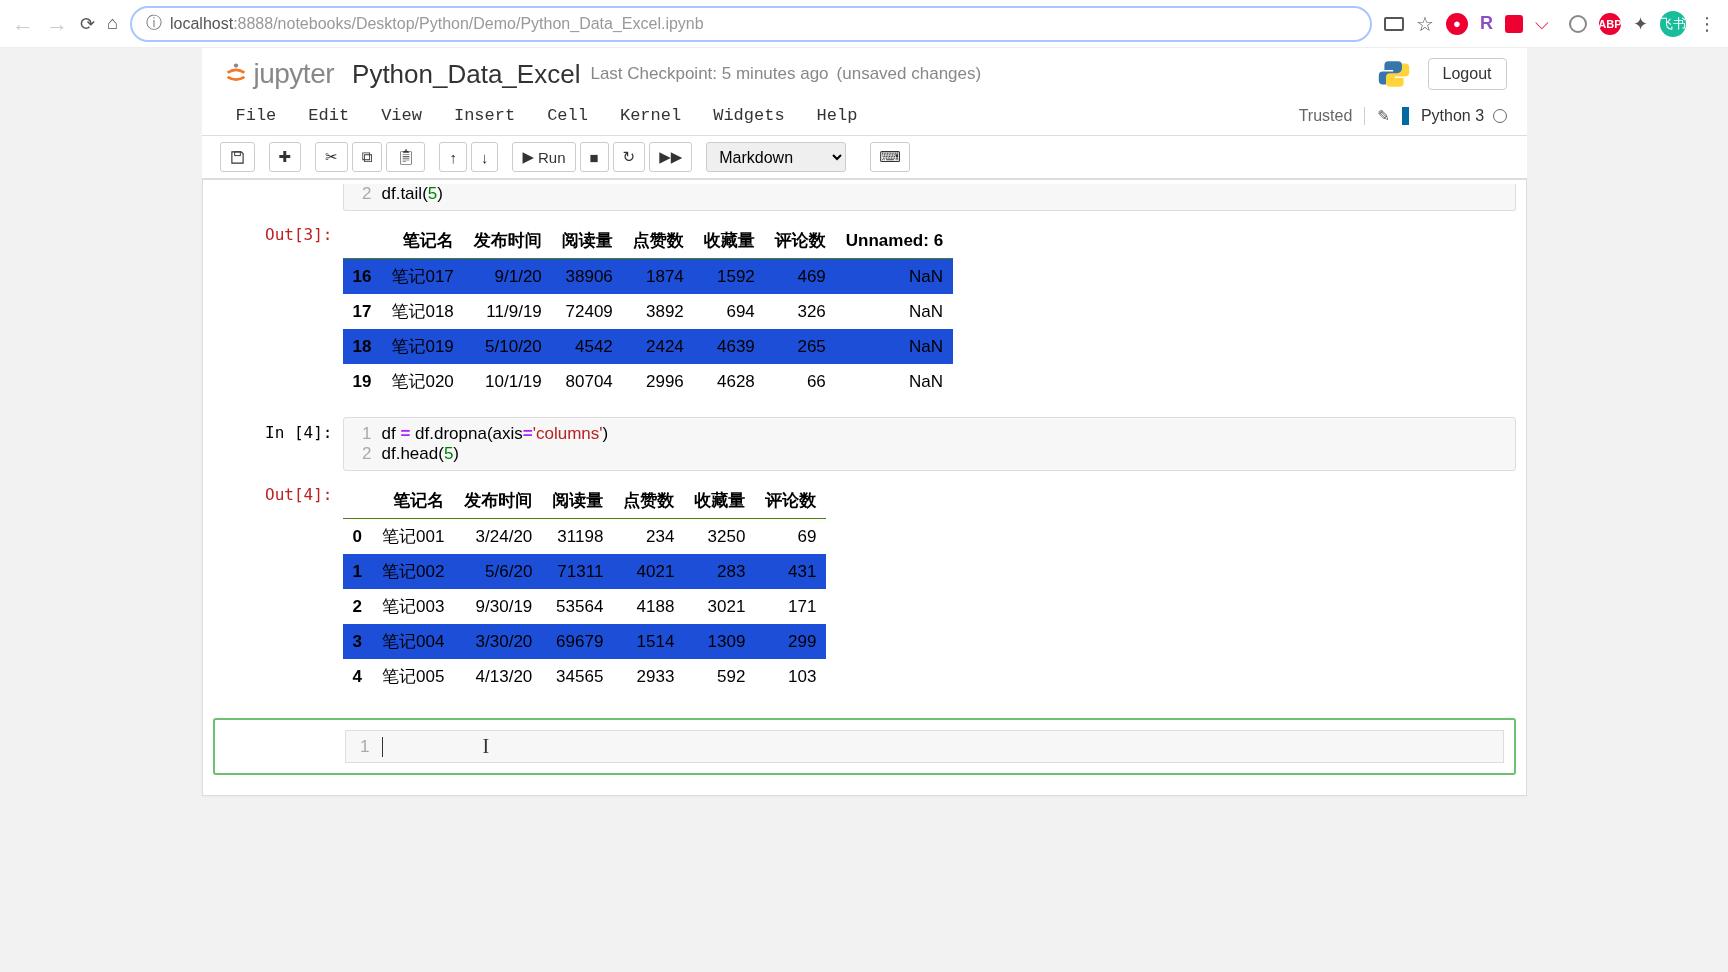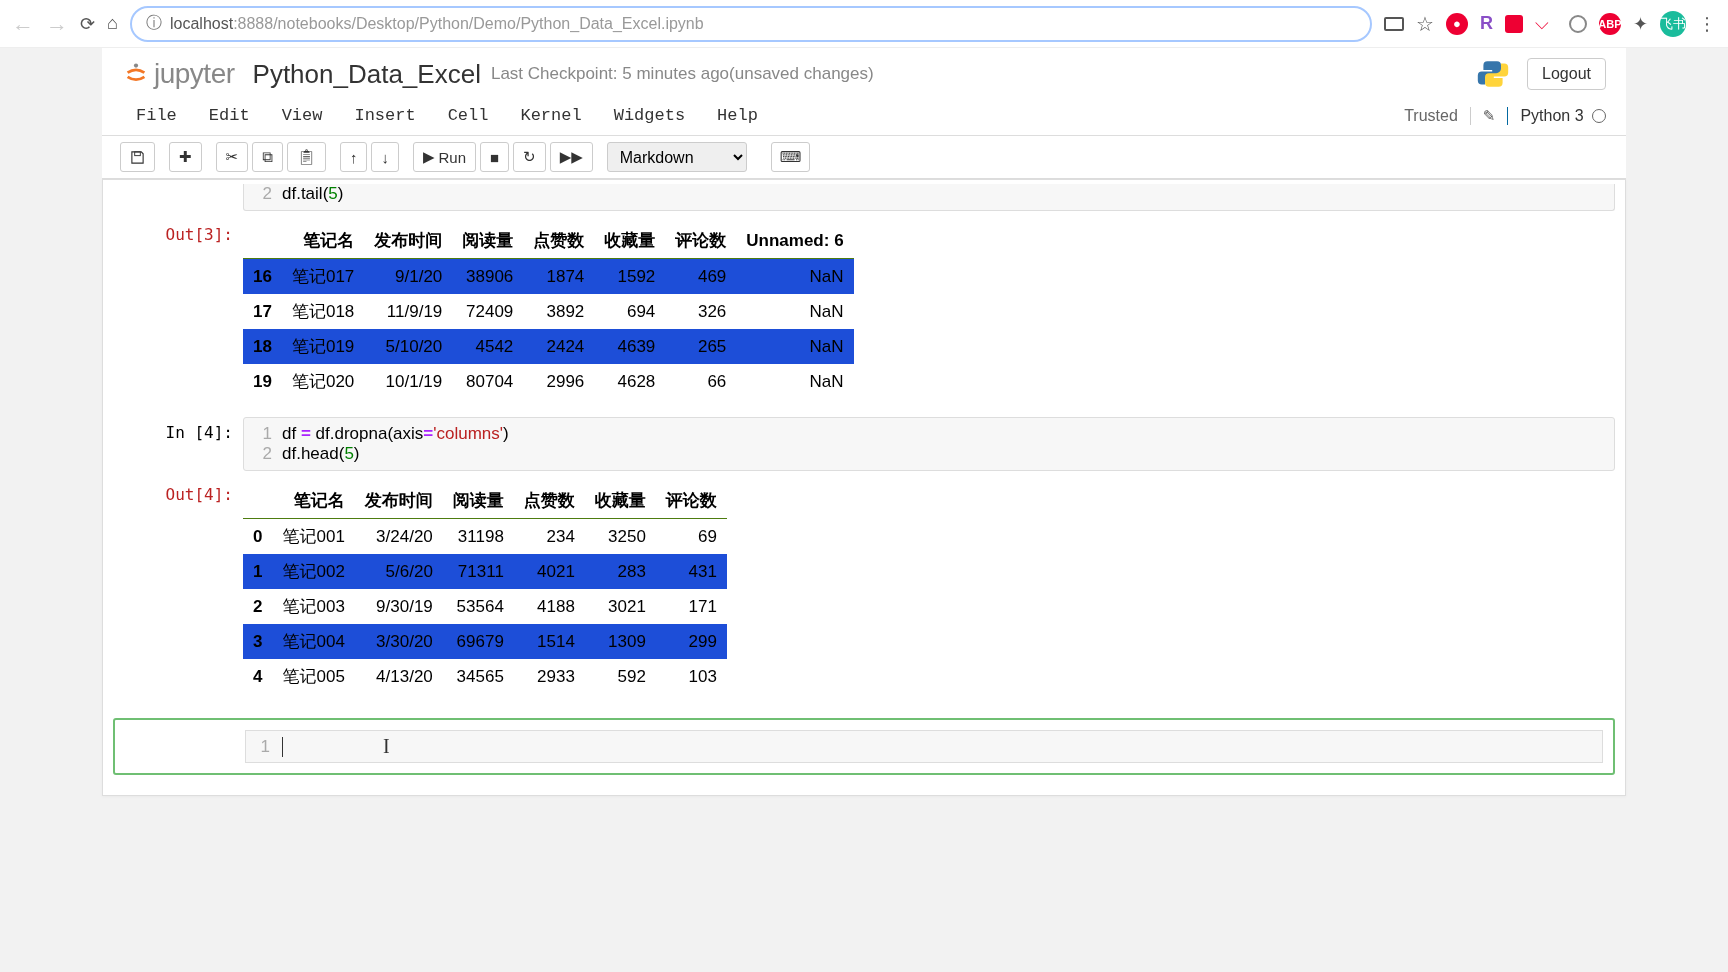--- a/index.html
+++ b/index.html
@@ -22,41 +22,41 @@
 .red-sq { width:18px; height:18px; background:#e03; border-radius:3px; }
 .pocket { width:22px; height:22px; color:#e03; font-size:18px; }
 .grey-circ { width:18px; height:18px; border:2px solid #888; border-radius:50%; }
 .red-circ2 { width:22px; height:22px; background:#e03; border-radius:50%; color:#fff; font-size:11px; font-weight:bold; display:flex; align-items:center; justify-content:center;}
 .puzzle { color:#555; font-size:18px; }
 .avatar { width:26px; height:26px; border-radius:50%; background:#1abc9c; color:#fff; font-size:13px; display:flex; align-items:center; justify-content:center; }
 .dots3 { color:#555; font-size:18px; }
 
 
 .page-bg { background:#f2f2f2; height:924px; overflow:hidden; }
-.page-inner { width:1524px; margin:0 auto; }
+.page-inner { width:1325px; margin:0 auto; }
 
 
 .jp-header { background:#fff; padding:10px 20px 6px 20px; display:flex; align-items:center; }
 .jp-logo { display:flex; align-items:center; gap:4px; margin-right:18px; }
 .jp-logo-ic { width:28px; height:28px; }
 .jp-logo-txt { font-size:28px; color:#888; font-weight:400; letter-spacing:-0.5px; }
 .nb-title { font-size:26px; color:#333; font-weight:500; margin-right:10px; }
 .checkpoint { font-size:17px; color:#888; }
-.unsaved { font-size:17px; color:#888; }
+.unsaved { font-size:17px; color:#888; margin-left:8px; }
 .hdr-right { margin-left:auto; display:flex; align-items:flex-end; gap:18px; }
 .py-logo { width:32px; height:32px; }
 .logout-btn { border:1px solid #ccc; border-radius:4px; padding:6px 14px; font-size:16px; color:#333; background:#fff; }
 
 
 .menubar { background:#fff; display:flex; padding:4px 20px 4px 18px; border-bottom:1px solid #ddd; align-items:center; }
 .menu-item { padding:6px 16px; font-size:17px; color:#333;font-family:Liberation Mono, monospace; }
 .menu-right { margin-left:auto; display:flex; align-items:center; gap:12px; }
 .trusted { font-size:16px; color:#666; border-right:1px solid #ccc; padding-right:12px; }
 .pencil { color:#555; font-size:15px; }
-.kernel-name { font-size:16px; color:#333; border-left:1px solid #0369a1; padding-left:12px; }
+.kernel-name { font-size:16px; color:#333; border-left:7px solid #0369a1; padding-left:12px; }
 .kernel-ind { width:14px; height:14px; border:1.5px solid #666; border-radius:50%; display:inline-block; margin-left:4px; vertical-align:middle; }
 
 
 .toolbar { background:#fff; display:flex; padding:6px 18px; gap:4px; border-bottom:1px solid #ddd; align-items:center; }
 .tb-btn { border:1px solid #ccc; background:#fff; padding:4px 9px; border-radius:3px; font-size:15px; color:#333; display:flex; align-items:center; gap:4px; min-height:30px; }
 .tb-spacer { width:6px; }
 .celltype { border:1px solid #ccc; padding:4px 8px; border-radius:3px; font-size:16px; width:140px; height:30px; }
 .kbd-ic { border:1px solid #ccc; padding:3px 8px; border-radius:3px; font-size:15px; }
 
 

